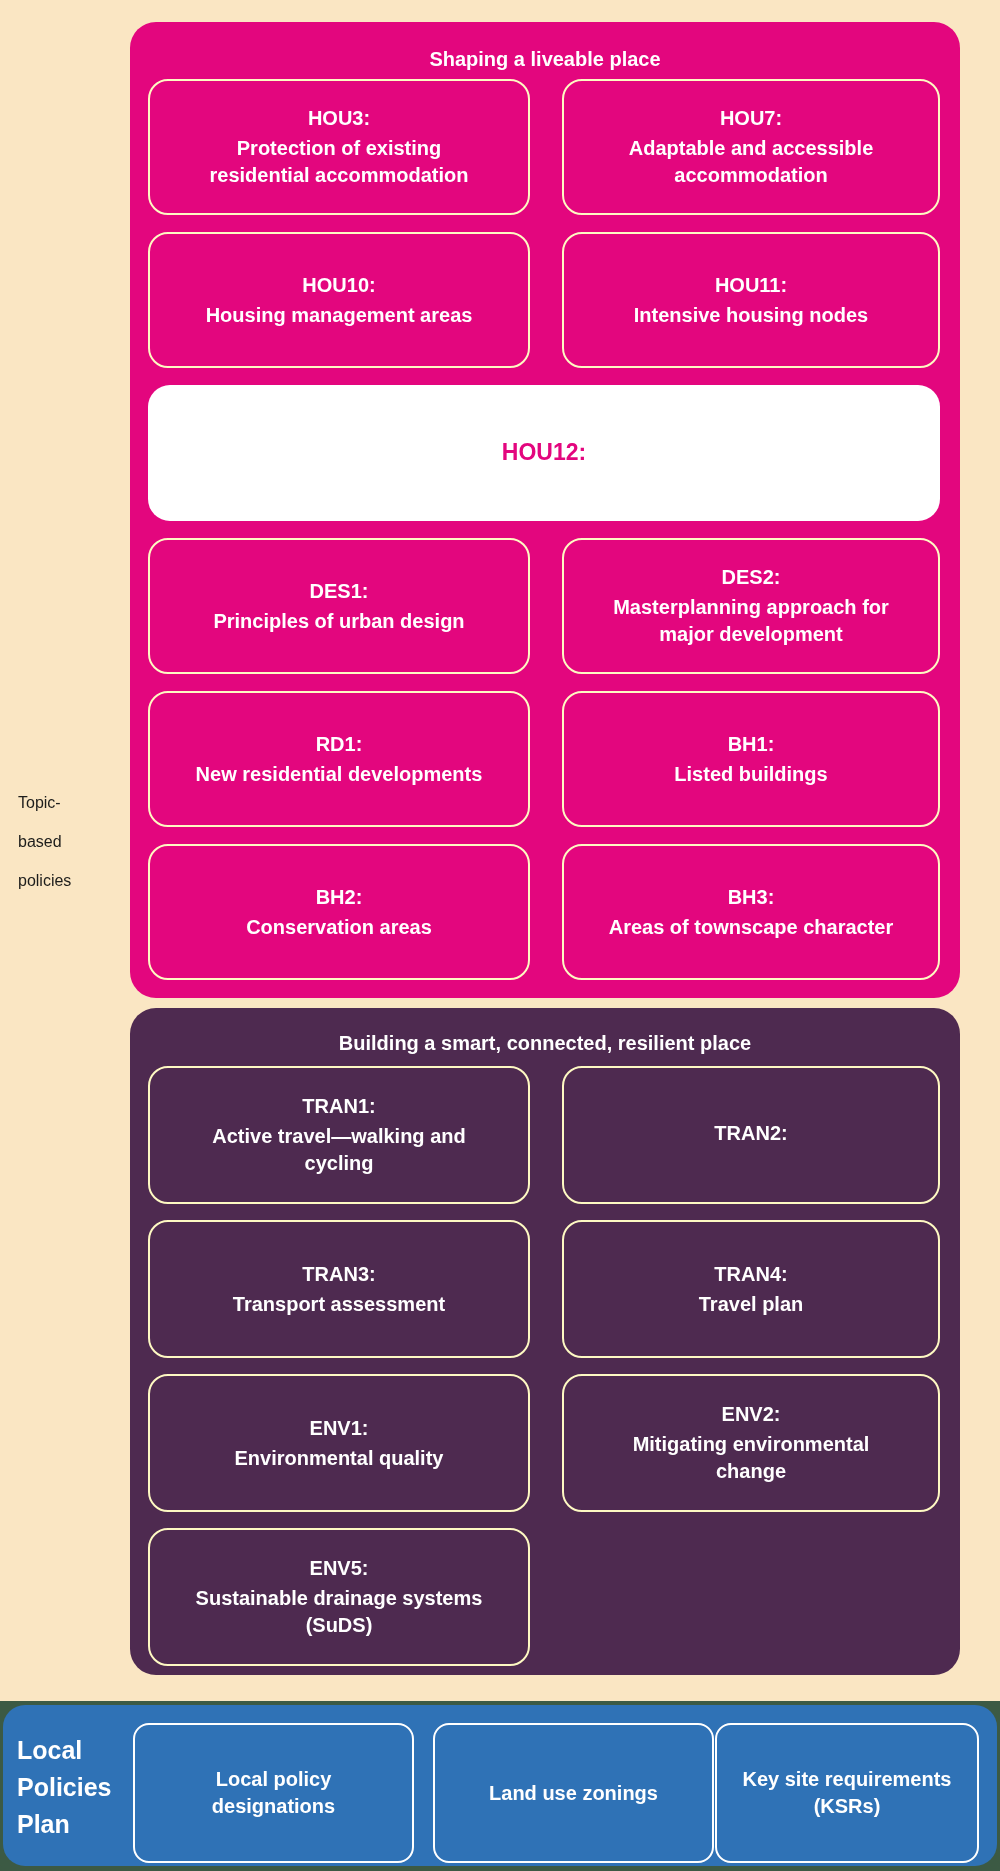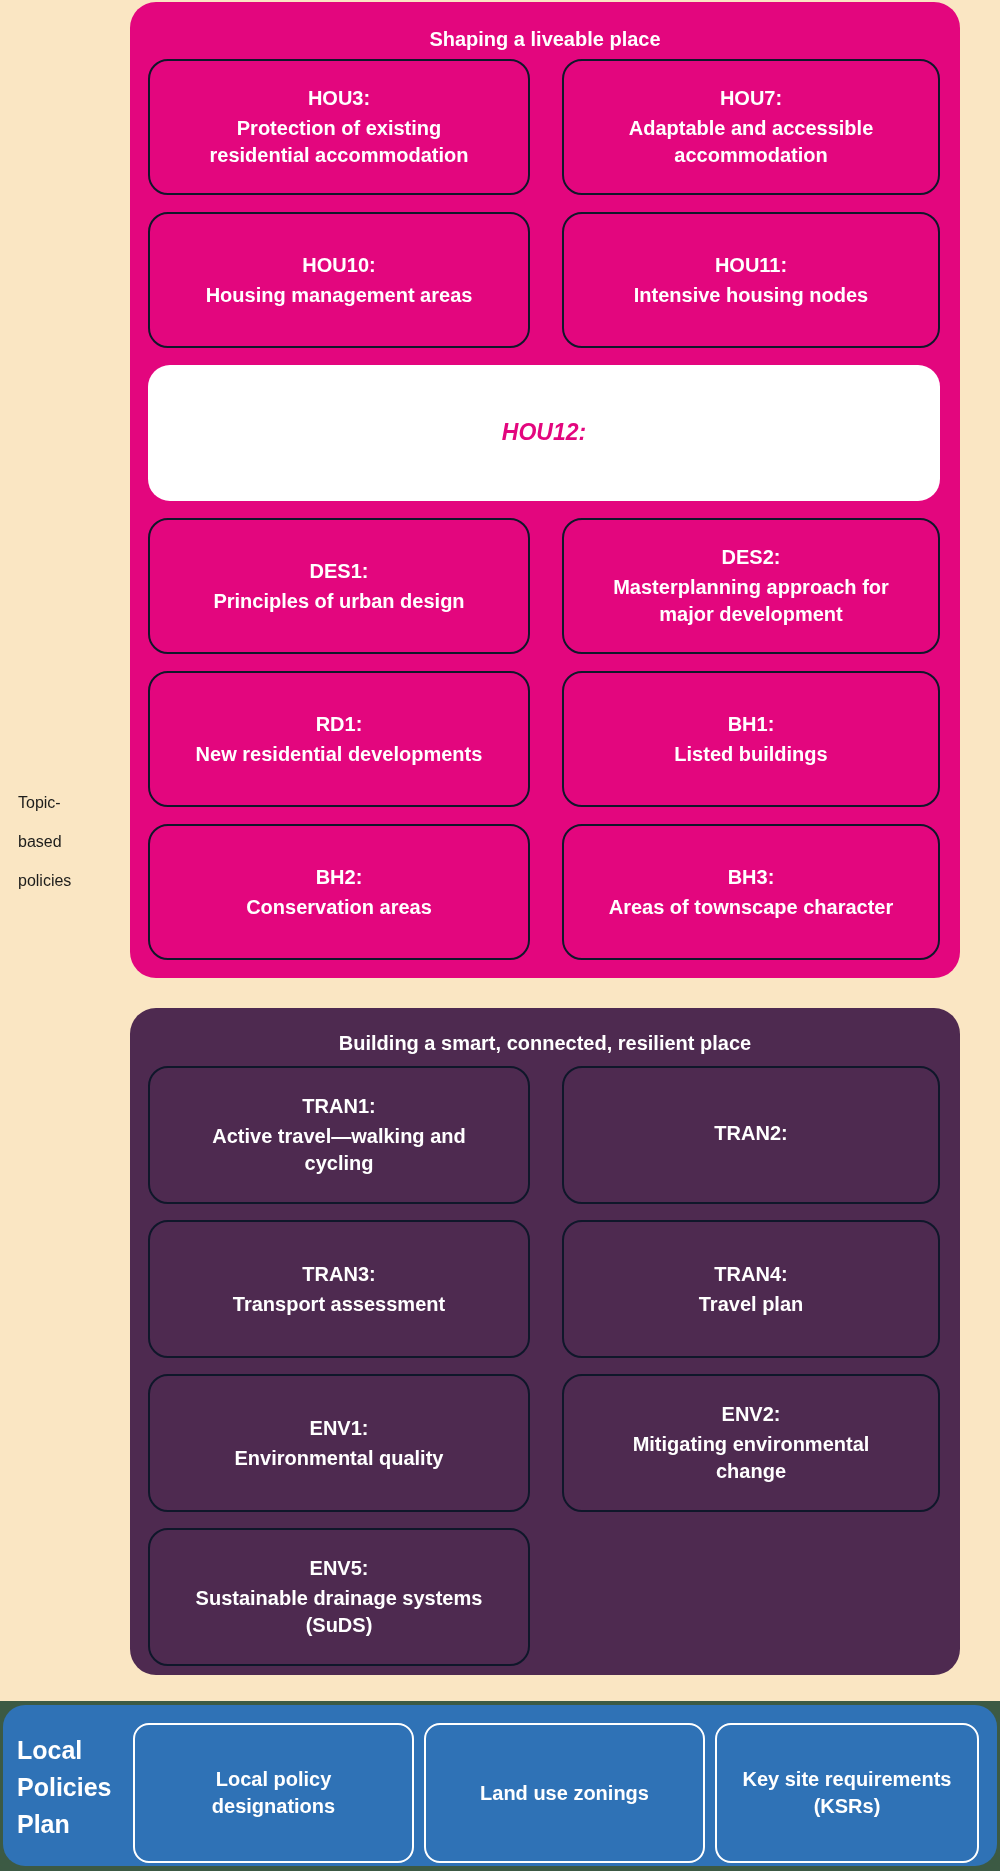--- a/index.html
+++ b/index.html
@@ -26,40 +26,40 @@
     margin:0;text-align:center;color:#FFFFFF;
     font-size:20px;font-weight:700;line-height:30px;
   }
   .grid{
     display:grid;
     grid-template-columns:382px 378px;
     column-gap:32px;
   }
   .pbox{
     box-sizing:border-box;
-    border:2px solid #0f172a;border-radius:20px;
+    border:2px solid #fef9c3;border-radius:20px;
     display:flex;flex-direction:column;justify-content:center;align-items:center;
     text-align:center;color:#FFFFFF;
     font-size:20px;font-weight:700;line-height:27px;
     padding:4px 38px;
   }
   .pbox .code{display:block;margin-bottom:3px;}
   .pbox .ptitle{display:block;}
 
   
   .panel.pink{
-    left:130px;top:2px;width:830px;height:976px;
+    left:130px;top:22px;width:830px;height:976px;
     background:#E3067E;padding-top:22px;
   }
   .panel.pink .panel-title{margin-bottom:5px;}
   .panel.pink .grid{grid-auto-rows:136px;row-gap:17px;}
   .pbox.highlight{
     grid-column:1 / -1;
     background:#FFFFFF;border:none;color:#E3067E;
-    font-size:23px;line-height:34px;border-radius:22px;font-style:italic;
+    font-size:23px;line-height:34px;border-radius:22px;
   }
 
   
   .panel.purple{
     left:130px;top:1008px;width:830px;height:667px;
     background:#4E2A50;padding-top:20px;
   }
   .panel.purple .panel-title{margin-bottom:8px;}
   .panel.purple .grid{grid-auto-rows:138px;row-gap:16px;}
   .pbox.single{grid-column:1;}
@@ -78,21 +78,21 @@
     color:#FFFFFF;font-size:25px;font-weight:700;line-height:37px;
   }
   .bbox{
     position:absolute;top:18px;height:140px;
     box-sizing:border-box;border:2px solid #FFFFFF;border-radius:16px;
     display:flex;justify-content:center;align-items:center;text-align:center;
     color:#FFFFFF;font-size:20px;font-weight:700;line-height:27px;
     padding:4px 20px;
   }
   .bbox.b1{left:130px;width:281px;}
-  .bbox.b2{left:421px;width:281px;}
+  .bbox.b2{left:430px;width:281px;}
   .bbox.b3{left:712px;width:264px;}
 </style>
 </head>
 <body>
 
 <div class="page">
 
   <div class="left-label">
     <div>Topic-</div>
     <div>based</div>

